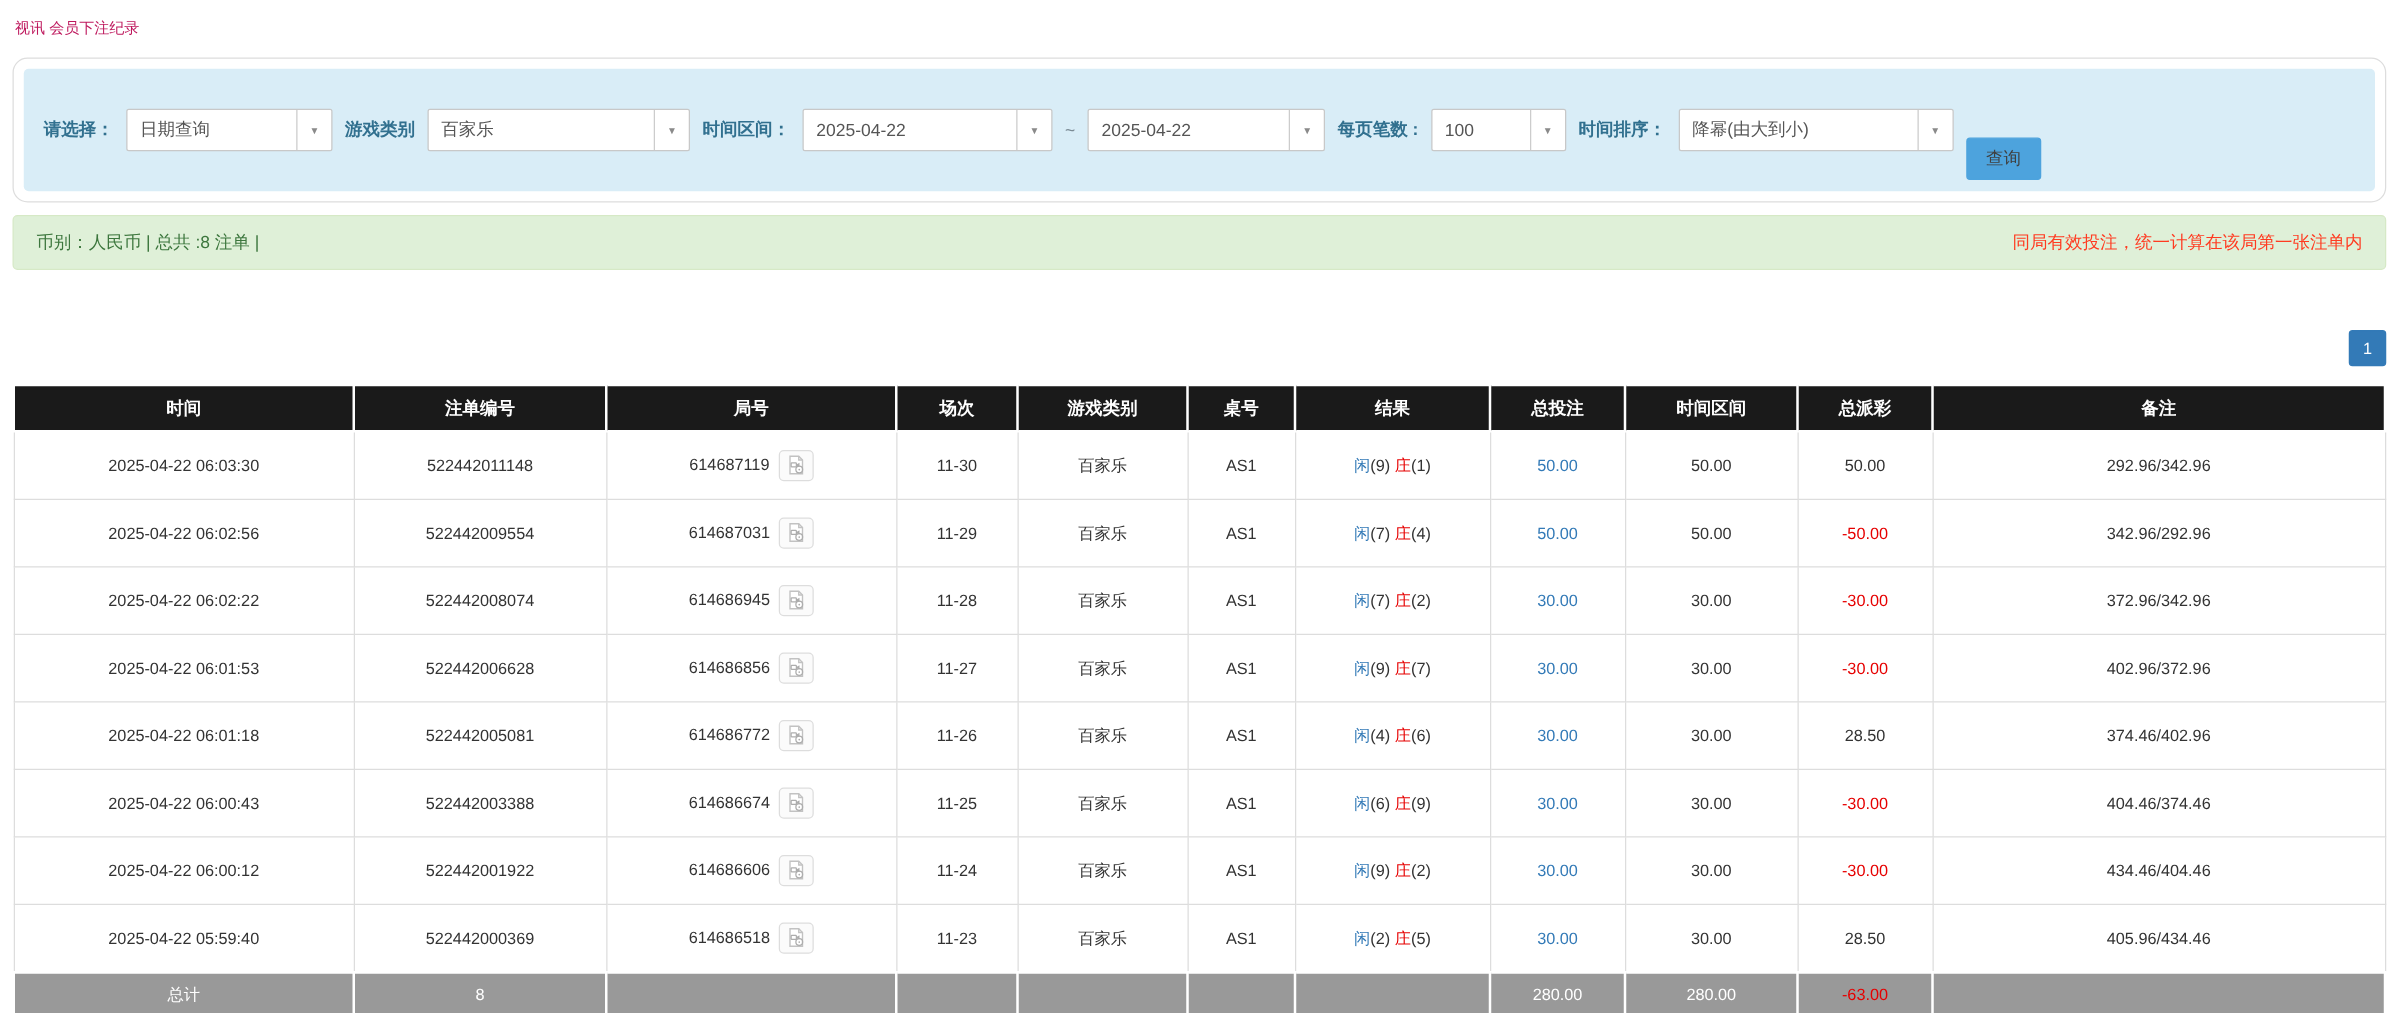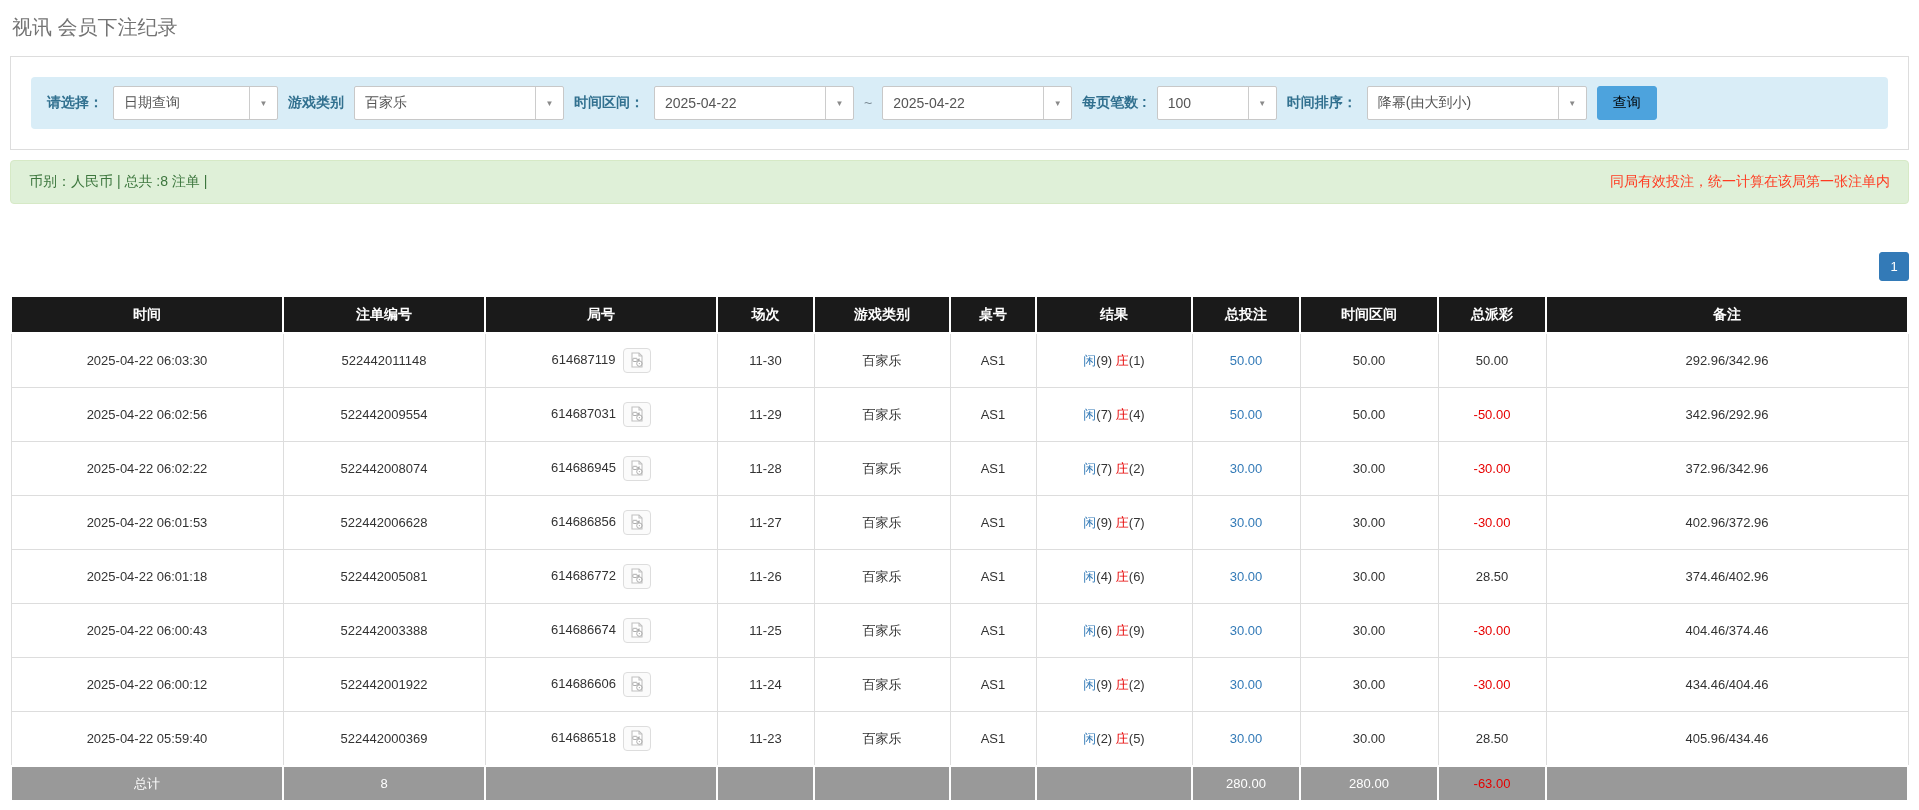--- a/index.html
+++ b/index.html
@@ -1,39 +1,39 @@
 <!DOCTYPE html>
 <html style="--accent-blue: #337ab7; --btn-bg: #4da3dd; --bar-bg: #d9edf7; --bar-label: #31708f; --alert-bg: #dff0d8; --alert-border: #d6e9c6; --alert-text: #3c763d; --notice-red: #ff3b21; --res-red: #e60000; --neg-red: #e60000; --header-bg: #1a1a1a; --footer-bg: #999999;"><head>
 <meta charset="utf-8">
 <style>
   html,body{margin:0;padding:0;background:#fff;color:#333;
     font-family:"Liberation Sans","DejaVu Sans",sans-serif;}
   .page{width:1899px;padding:6px 10px;}
-  .title{font-size:20px;font-weight:400;color:#737373;margin:8px 0 15px 2px;}
+  .title{font-size:12px;font-weight:400;color:#be185d;margin:8px 0 15px 2px;}
 
   
-  .panel{border:1px solid #ddd;border-radius:0;padding:20px;margin-bottom:10px;}
+  .panel{border:1px solid #ddd;border-radius:12px;padding:8px;margin-bottom:10px;}
   .fbar{background:var(--bar-bg);border-radius:4px;padding:9px 16px;display:flex;
         align-items:center;gap:10px;}
   .flabel{color:var(--bar-label);font-weight:bold;font-size:14px;white-space:nowrap;}
   .flabel.tilde{font-weight:normal;color:#7a8a94;}
   .fselect{display:flex;align-items:stretch;background:#fff;border:1px solid #c8c8c8;
            border-radius:2px;height:34px;box-sizing:border-box;cursor:pointer;flex:none;}
   .fselect .val{flex:1;display:flex;align-items:center;padding:0 10px;font-size:14px;
                 color:#555;white-space:nowrap;overflow:hidden;text-align:center;}
   .fselect .caret{width:27px;border-left:1px solid #ccc;display:flex;align-items:center;
                   justify-content:center;color:#8a8a8a;font-size:8px;}
   [data-name="query-type-select"]{width:165px}
   [data-name="game-type-select"]{width:210px}
   [data-name="date-from-select"]{width:200px}
   [data-name="date-to-select"]{width:190px}
-  [data-name="page-size-select"]{width:120px}
+  [data-name="page-size-select"]{width:108px}
   [data-name="time-sort-select"]{width:220px}
-  .btn-query{background:var(--btn-bg);color:#000000;border:1px solid var(--btn-bg);
-             border-radius:3px;height:34px;padding:0 15px;font-size:14px;cursor:pointer;}
+  .btn-query{background:var(--btn-bg);color:#404040;border:1px solid var(--btn-bg);
+             border-radius:3px;height:34px;padding:0 15px;font-size:14px;cursor:pointer;margin-top:46px;}
 
   
   .alert{background:var(--alert-bg);border:1px solid var(--alert-border);border-radius:4px;
          padding:12px 18px;display:flex;justify-content:space-between;align-items:center;
          font-size:14px;margin-bottom:48px;}
   .alert .left{color:var(--alert-text);}
   .alert .right{color:var(--notice-red);}
 
   
   .pagerow{text-align:right;margin:0 0 14px;}

